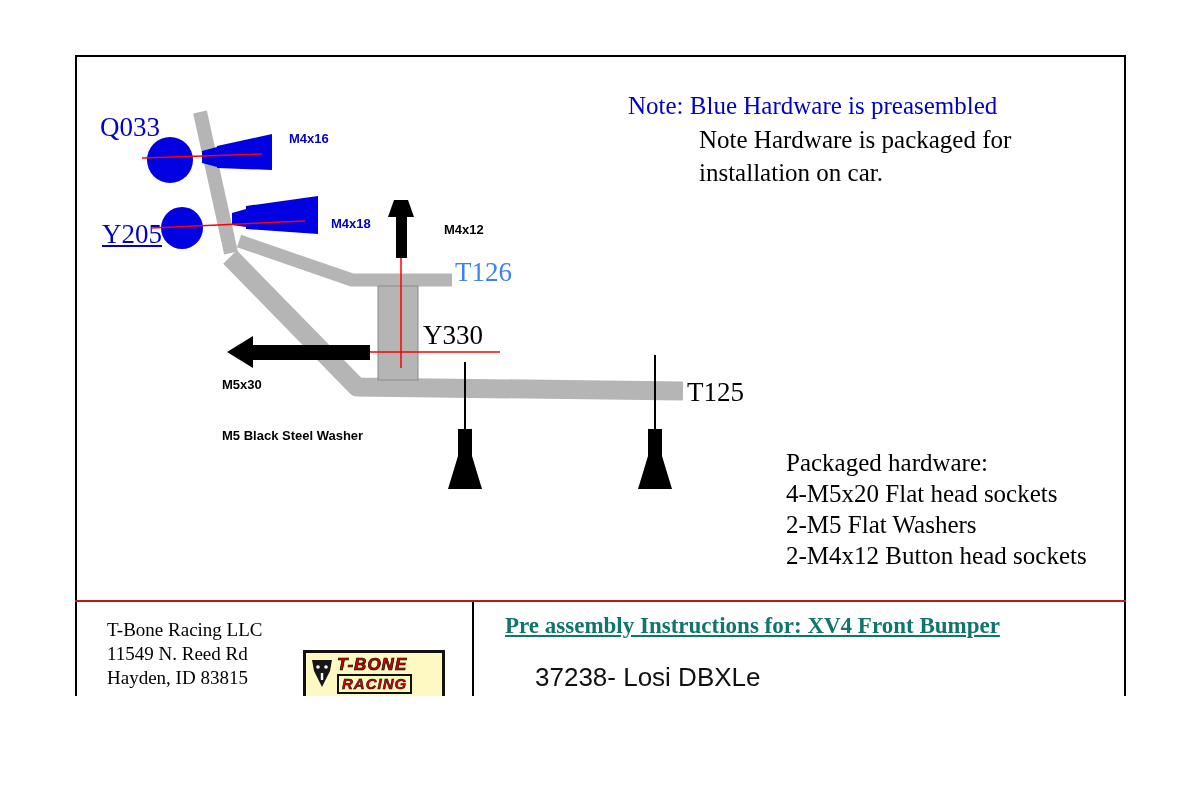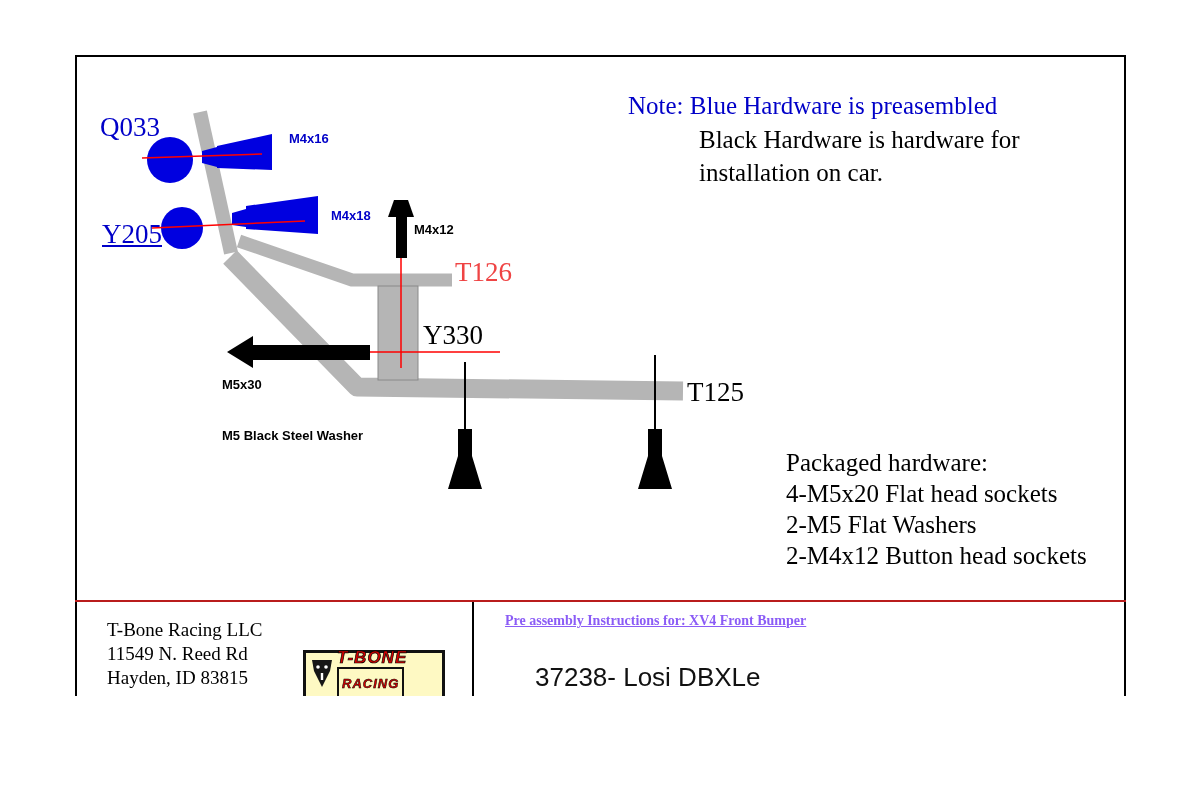--- a/index.html
+++ b/index.html
@@ -11,21 +11,21 @@
   #sheet {
     position:absolute; left:75px; top:55px; width:1051px; height:689px;
     border:2px solid #000; background:#fff;
   }
   #diagram-svg { position:absolute; left:0; top:0; width:1200px; height:800px; }
 
   .lbl { position:absolute; white-space:nowrap; color:#000; }
   .lbl-big { font-size:27px; font-family:"Liberation Serif", serif; }
   .lbl-small { font-size:13px; font-weight:bold; font-family:"Liberation Sans", sans-serif; }
   .blue  { color:#0000c8; }
-  .navy  { color:#ef4444; }
+  .navy  { color:#3b82f6; }
   .note-line { position:absolute; font-size:25px; font-family:"Liberation Serif", serif; white-space:nowrap; }
 
   #packaged { position:absolute; left:738px; top:447px; font-size:25px; line-height:31px; color:#000; }
   #packaged div { white-space:nowrap;margin-left:48px; }
 
   #footer {
     position:absolute; left:75px; top:600px; width:1051px; height:122px;
     border-top:2px solid #b91c1c;
   }
   #footer-vdivider {
@@ -33,24 +33,24 @@
     border-left:2px solid #000;
   }
   #company-block { position:absolute; left:32px; top:16px; font-size:19px; line-height:24px; color:#000; }
   #logo-box {
     position:absolute; left:228px; top:48px; width:142px; height:50px;
     border:3px solid #111; background:#fef9c3; display:flex; align-items:center; padding:2px 4px; gap:3px;
   }
   .logo-text { font-family:"Liberation Sans", sans-serif; font-style:italic; font-weight:bold;
     color:#d40000; line-height:1.05; letter-spacing:1px; -webkit-text-stroke:0.7px #000; }
   .logo-line1 { font-size:17px; }
-  .logo-line2 { font-size:13px; border:2px solid #111; padding:8px 3px; display:inline-block; -webkit-text-stroke:0.5px #000; }
+  .logo-line2 { font-size:15px; border:2px solid #111; padding:0 3px; display:inline-block; -webkit-text-stroke:0.5px #000; }
   #doc-title {
-    position:absolute; left:430px; top:11px; font-size:14px; font-weight:600;
-    text-decoration:underline; color:#8b5cf6; white-space:nowrap;
+    position:absolute; left:430px; top:11px; font-size:23px; font-weight:600;
+    text-decoration:underline; color:#0f766e; white-space:nowrap;
   }
   #part-number {
     position:absolute; left:460px; top:60px; font-size:26px; color:#111;
     font-family:"Liberation Sans", sans-serif; white-space:nowrap;
   }
 </style>
 </head>
 <body>
 
 <div id="page">
@@ -103,30 +103,30 @@
     </g>
     <g>
       <line x1="655" y1="355" x2="655" y2="430" stroke="#000" stroke-width="2"></line>
       <polygon points="648,429 662,429 662,456 672,489 638,489 648,456" fill="#000"></polygon>
     </g>
   </svg>
 
   <div class="lbl lbl-big blue" style="left:100px; top:112px;">Q033</div>
   <div class="lbl lbl-big blue" style="left:102px; top:219px;text-decoration:underline;">Y205</div>
   <div class="lbl lbl-small blue" style="left:289px; top:131px;">M4x16</div>
-  <div class="lbl lbl-small blue" style="left:331px; top:208px;">M4x18</div>
-  <div class="lbl lbl-small" style="left:398px; top:222px;padding-left:16px;">M4x12</div>
+  <div class="lbl lbl-small blue" style="left:331px; top:216px;">M4x18</div>
+  <div class="lbl lbl-small" style="left:428px; top:222px;padding-left:16px;">M4x12</div>
   <div class="lbl lbl-big navy" style="left:455px; top:257px;">T126</div>
   <div class="lbl lbl-big" style="left:423px; top:320px;">Y330</div>
   <div class="lbl lbl-small" style="left:222px; top:377px;">M5x30</div>
   <div class="lbl lbl-small" style="left:222px; top:428px;">M5 Black Steel Washer</div>
   <div class="lbl lbl-big" style="left:687px; top:377px;">T125</div>
 
   <div class="note-line blue" style="left:628px; top:92px;">Note: Blue Hardware is preasembled</div>
-  <div class="note-line" style="left:699px; top:126px;">Black Hardware is hardware for</div>
+  <div class="note-line" style="left:699px; top:126px;">Note Hardware is packaged for</div>
   <div class="note-line" style="left:699px; top:159px;">installation on car.</div>
 
   <div id="packaged">
     <div>Packaged hardware:</div>
     <div>4-M5x20 Flat head sockets</div>
     <div>2-M5 Flat Washers</div>
     <div>2-M4x12 Button head sockets</div>
   </div>
 
   <div id="footer">

